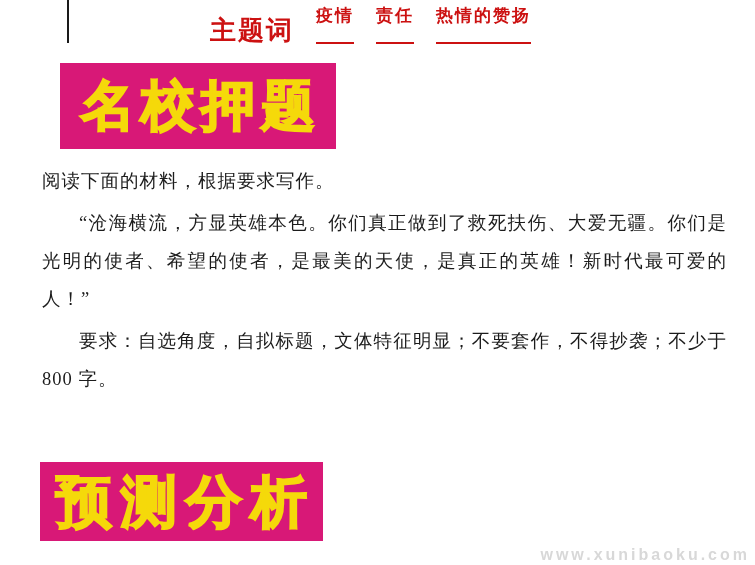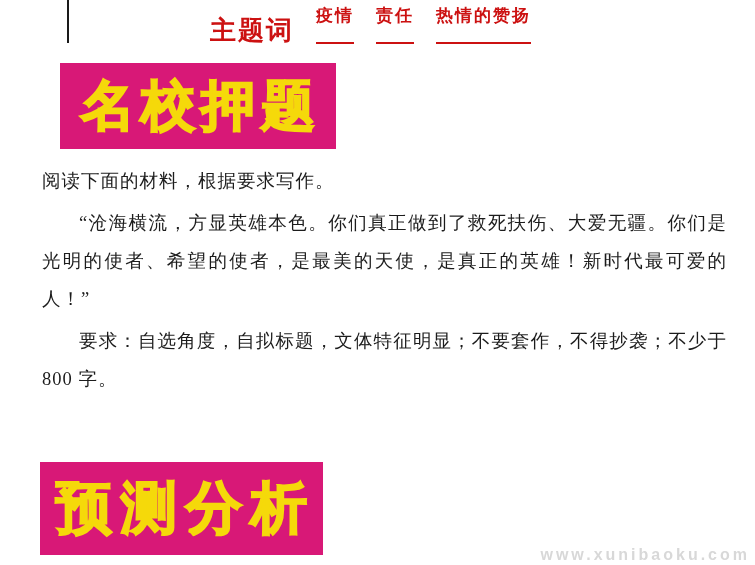--- a/index.html
+++ b/index.html
@@ -74,21 +74,22 @@
   }
   .banner-top .banner-text {
     font-size: 54px;
     letter-spacing: 6px;
     text-indent: 6px;
   }
   .banner-bottom {
     left: 40px;
     top: 462px;
     width: 283px;
-    height: 93px;
+    height: 79px;
+    align-items: flex-end;
   }
   .banner-bottom .banner-text {
     font-size: 56px;
     letter-spacing: 9px;
     text-indent: 9px;
   }
   .body-text {
     position: absolute;
     left: 38px;
     right: 24px;

